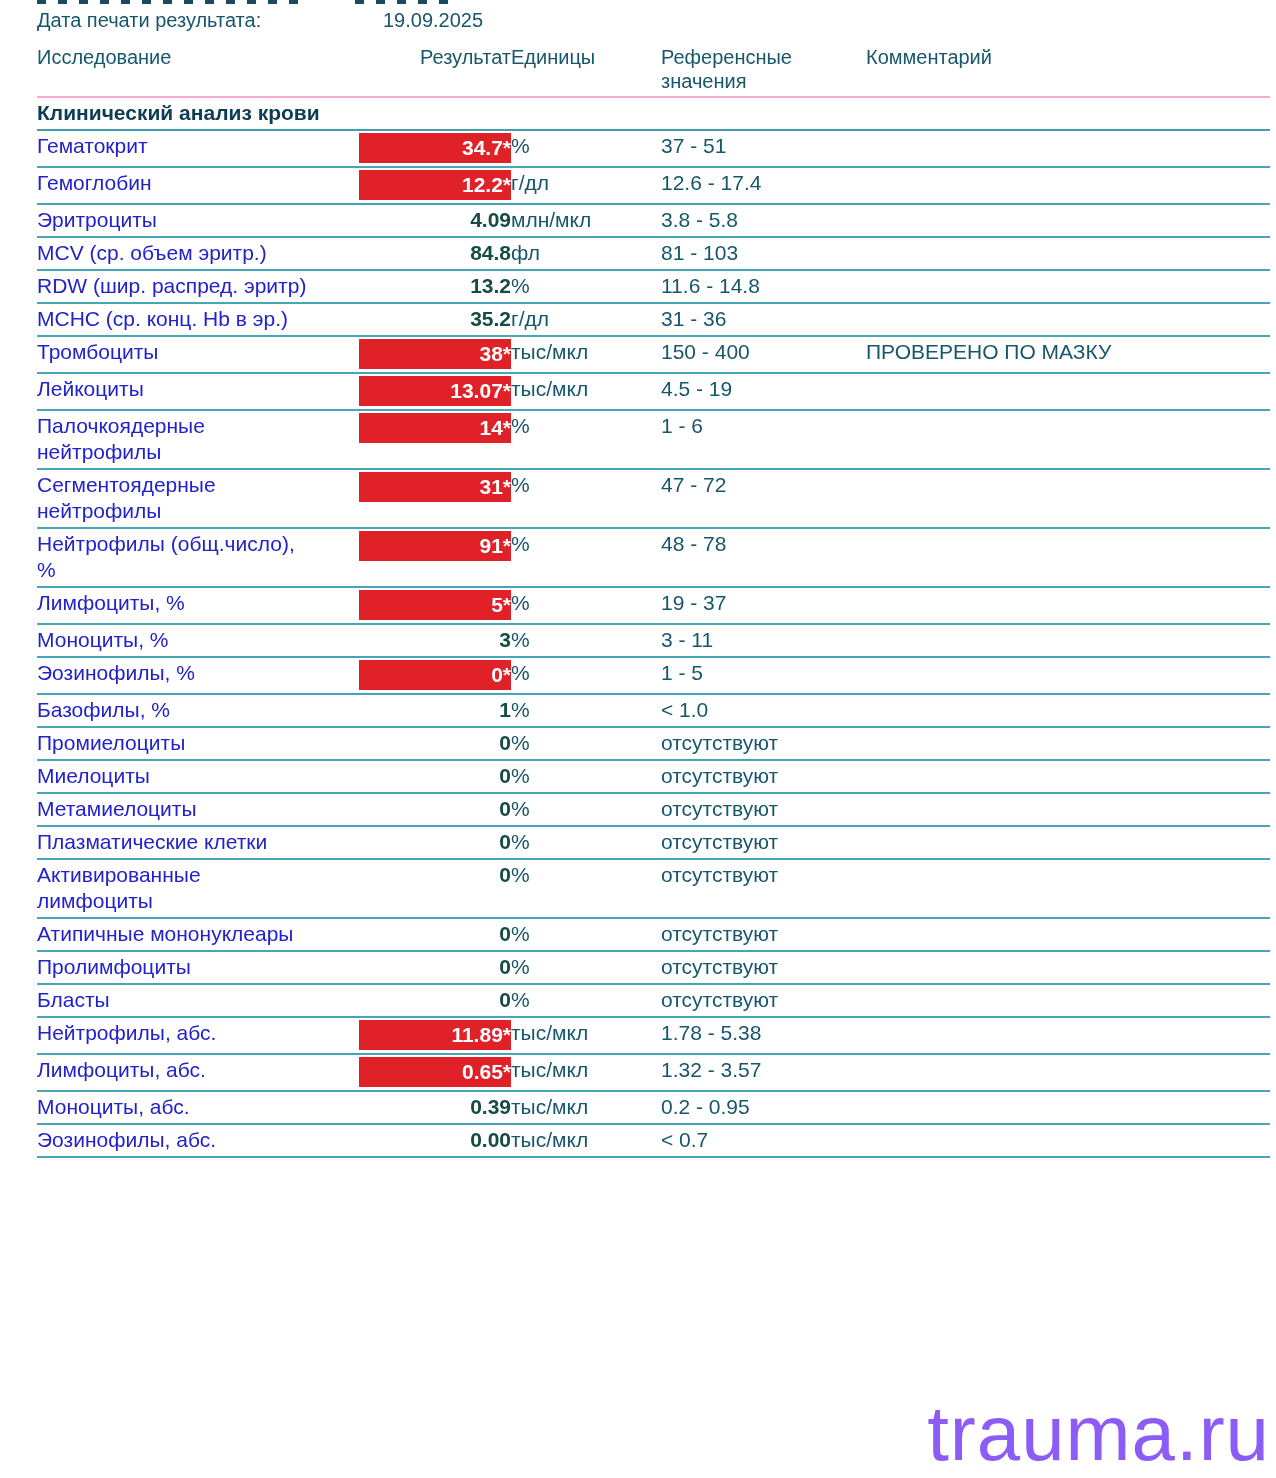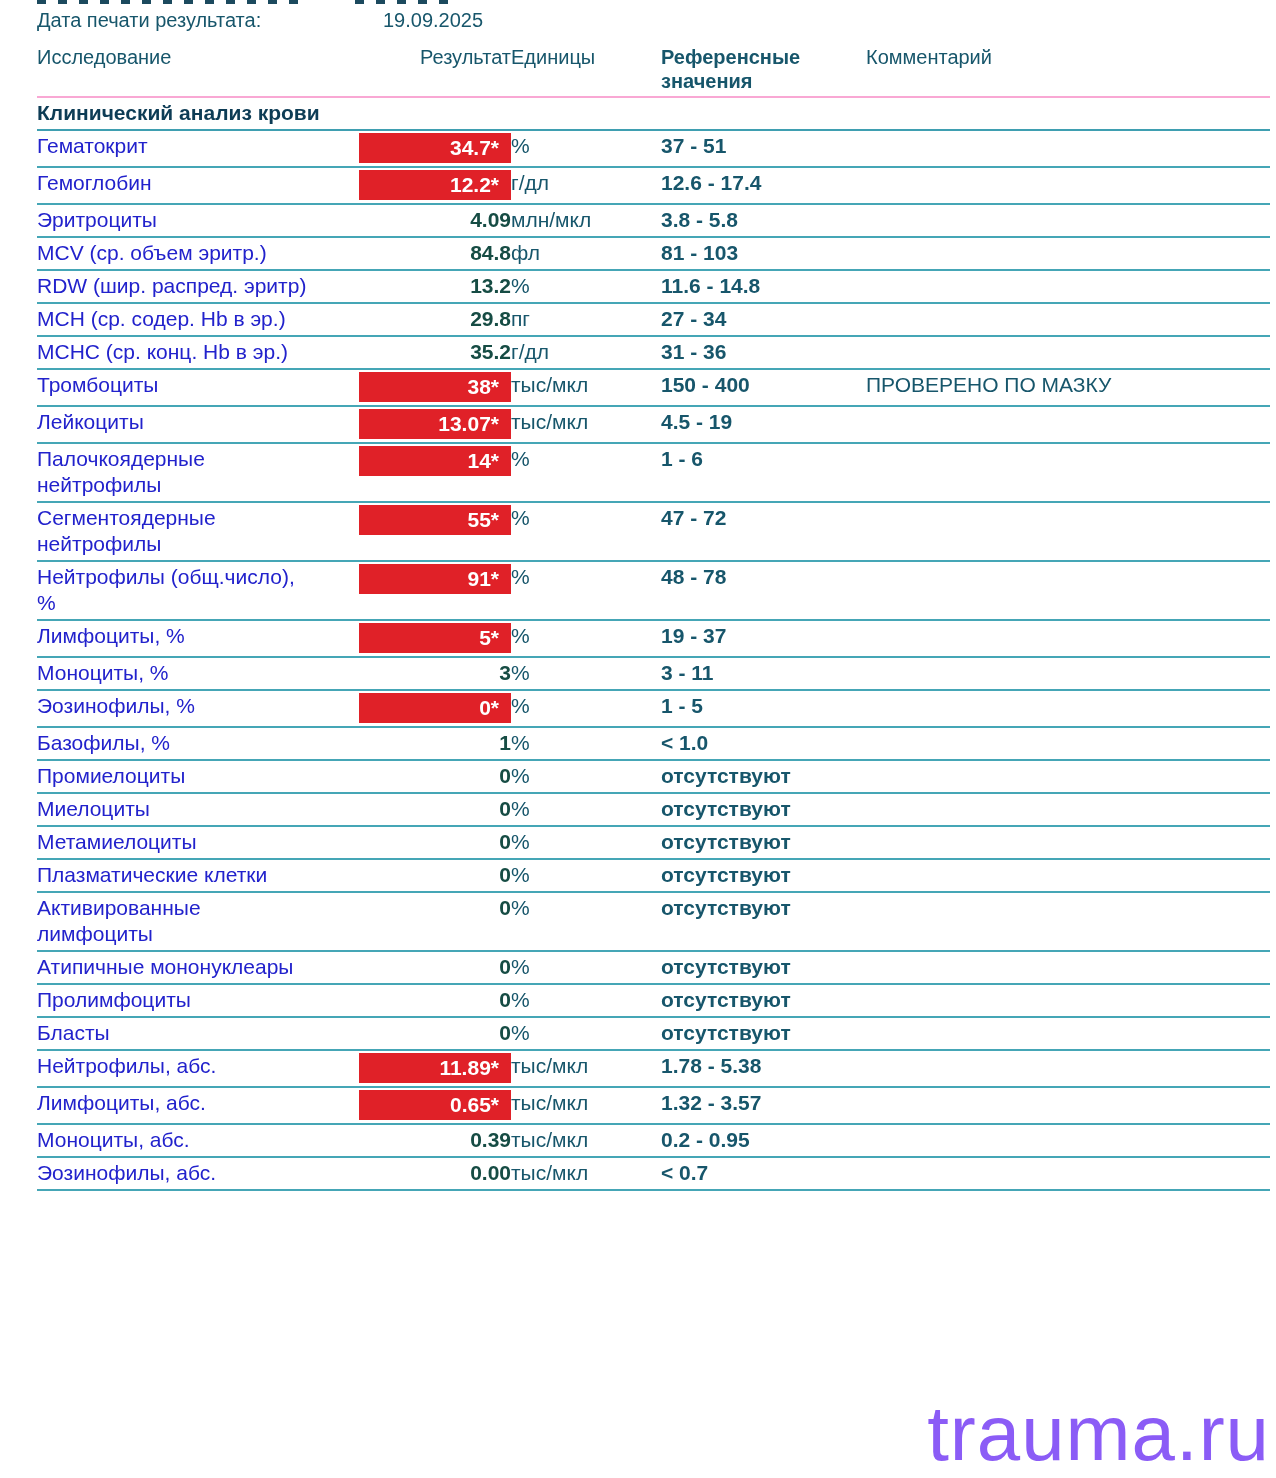--- a/index.html
+++ b/index.html
@@ -33,21 +33,21 @@
     font-size: 20px; line-height: 24px;
     border-bottom: 2px solid #f9a8d4;
     padding-bottom: 3px; min-height: 48px;
     align-items: flex-start;
   }
   .col-headers .h { white-space: pre-line; }
 
   .c-name    { width: 283px; flex: none; }
   .c-result  { width: 191px; flex: none; text-align: right; }
   .c-units   { width: 150px; flex: none; }
-  .c-ref     { width: 205px; flex: none; font-weight: bold; }
+  .c-ref     { width: 205px; flex: none; }
   .c-comment { flex: 1; }
 
   
   .section-row {
     border-bottom: 2px solid #3f9fb1;
     padding: 3px 0 4px 0;
   }
   .section-title {
     font-size: 21px; font-weight: bold; color: #0d3c55; line-height: 24px;
   }
@@ -58,21 +58,21 @@
     border-bottom: 2px solid #45a6b6;
     padding: 2px 0 3px 0;
     min-height: 33px;
     font-size: 21px; line-height: 26px;
   }
   .cell-name { color: #2222cc; white-space: pre-line; }
   .cell-result { font-weight: bold; color: #164c44; }
   .cell-result .val { display: inline-block; padding: 0 0 0 2px; }
   .cell-result .val.flagged {
     background: #e02128; color: #ffffff;
-    width: 152px; padding: 2px 12px 2px 7px;
+    width: 152px; padding: 2px 0 2px 7px;
   }
   .cell-units, .cell-ref, .cell-comment { color: #17566b; }
 
   
   .footer-clip {
     height: 13px; overflow: hidden; margin-top: 2px;
   }
   .footer-clip .footer-text {
     font-size: 20px; font-weight: bold; color: #0d3c55; line-height: 24px;
   }
@@ -153,29 +153,20 @@
       <div class="t-row">
     <div class="cell-name c-name">RDW (шир. распред. эритр)</div>
     <div class="cell-result c-result">
       <span class="val">13.2</span>
     </div>
     <div class="cell-units c-units">%</div>
     <div class="cell-ref c-ref">11.6 - 14.8</div>
     <div class="cell-comment c-comment"></div>
   </div>
       <div class="t-row">
-    <div class="cell-name c-name">MCH (ср. содер. Hb в эр.)</div>
-    <div class="cell-result c-result">
-      <span class="val">29.8</span>
-    </div>
-    <div class="cell-units c-units">пг</div>
-    <div class="cell-ref c-ref">27 - 34</div>
-    <div class="cell-comment c-comment"></div>
-  </div>
-      <div class="t-row">
     <div class="cell-name c-name">MCHC (ср. конц. Hb в эр.)</div>
     <div class="cell-result c-result">
       <span class="val">35.2</span>
     </div>
     <div class="cell-units c-units">г/дл</div>
     <div class="cell-ref c-ref">31 - 36</div>
     <div class="cell-comment c-comment"></div>
   </div>
       <div class="t-row">
     <div class="cell-name c-name">Тромбоциты</div>
@@ -202,21 +193,21 @@
       <span class="val flagged">14*</span>
     </div>
     <div class="cell-units c-units">%</div>
     <div class="cell-ref c-ref">1 - 6</div>
     <div class="cell-comment c-comment"></div>
   </div>
       <div class="t-row">
     <div class="cell-name c-name">Сегментоядерные
 нейтрофилы</div>
     <div class="cell-result c-result">
-      <span class="val flagged">55*</span>
+      <span class="val flagged">31*</span>
     </div>
     <div class="cell-units c-units">%</div>
     <div class="cell-ref c-ref">47 - 72</div>
     <div class="cell-comment c-comment"></div>
   </div>
       <div class="t-row">
     <div class="cell-name c-name">Нейтрофилы (общ.число),
 %</div>
     <div class="cell-result c-result">
       <span class="val flagged">91*</span>

